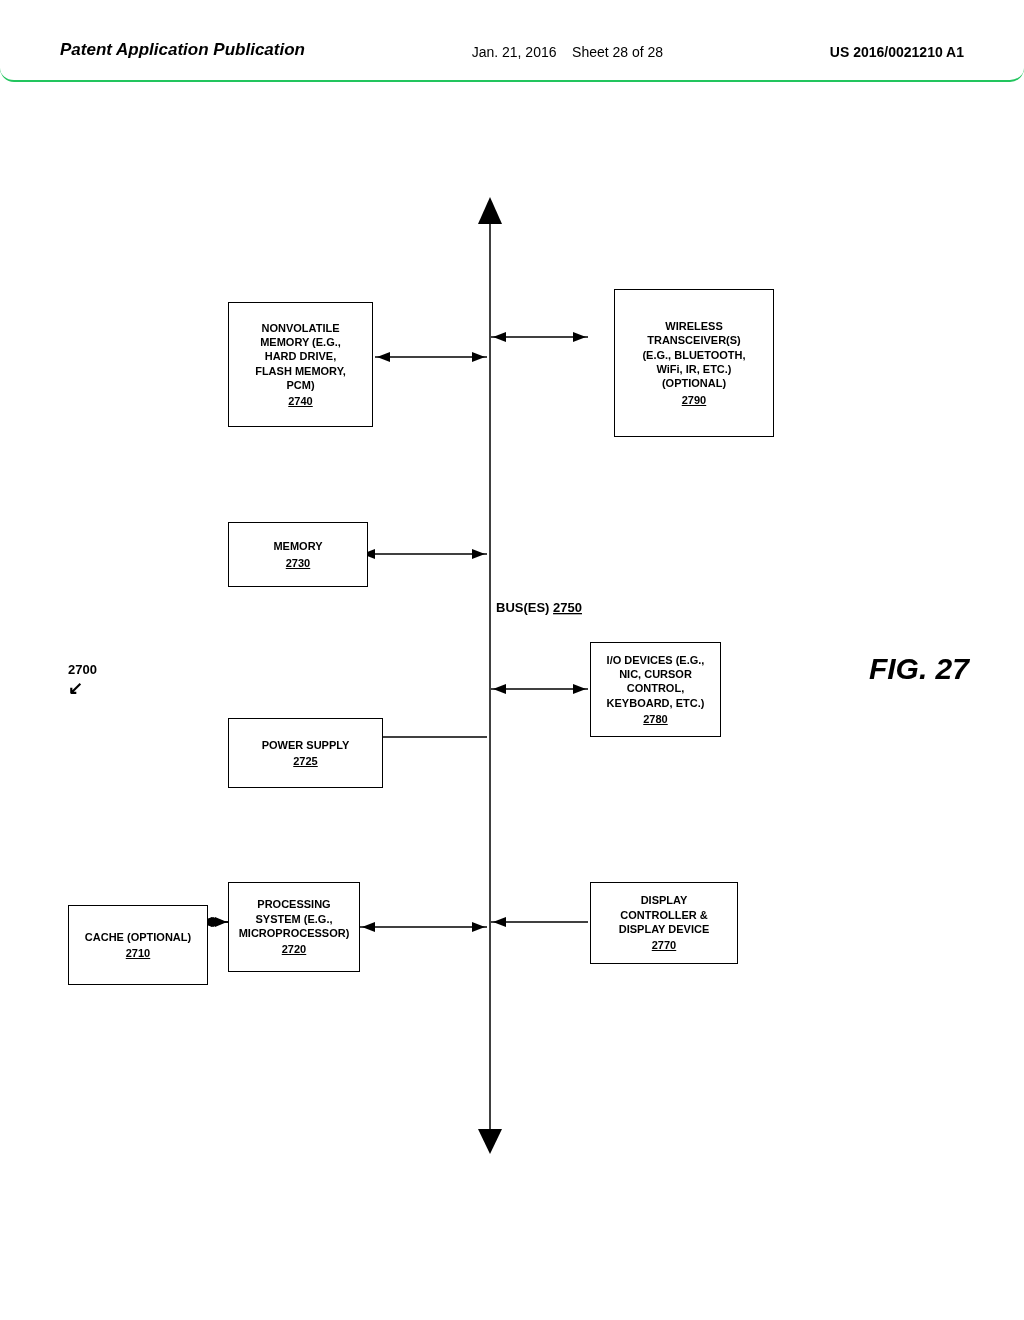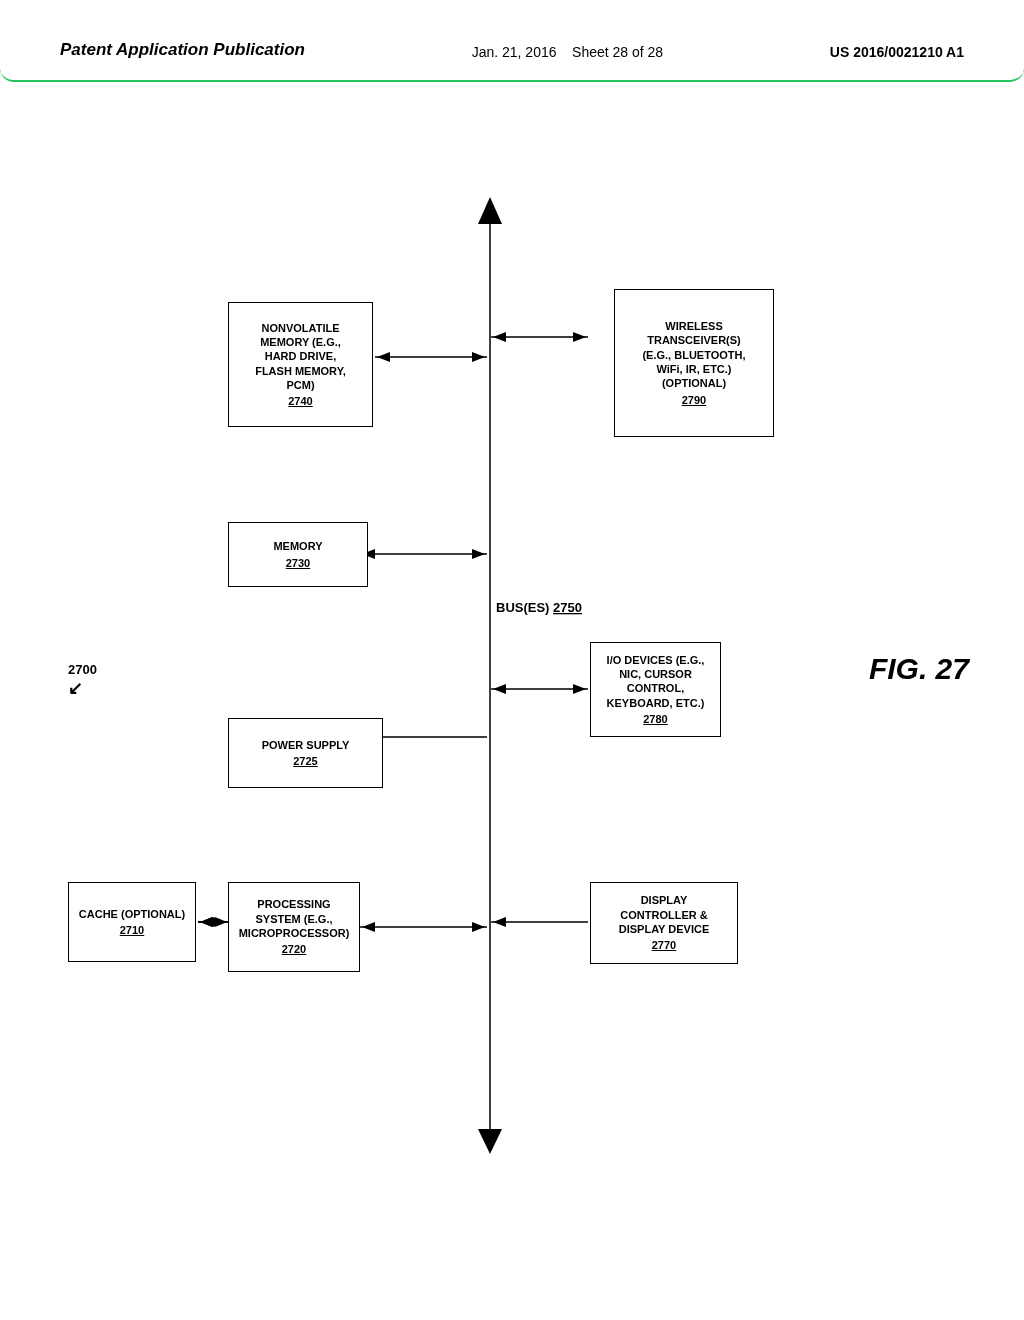--- a/index.html
+++ b/index.html
@@ -154,21 +154,21 @@
       <line x1="491" y1="607" x2="588" y2="607" stroke="#000" stroke-width="1.5"></line>
       <polygon points="493,607 506,602 506,612" fill="#000"></polygon>
       <polygon points="586,607 573,602 573,612" fill="#000"></polygon>
 
       <line x1="491" y1="840" x2="588" y2="840" stroke="#000" stroke-width="1.5"></line>
       <polygon points="493,840 506,835 506,845" fill="#000"></polygon>
 
       <text x="496" y="530" font-family="Arial" font-size="13" font-weight="bold">BUS(ES) <tspan text-decoration="underline">2750</tspan></text>
     </svg>
 
-    <div class="box" style="left:68px; top:800px; width:128px; height:80px;">
+    <div class="box" style="left:68px; top:823px; width:140px; height:80px;">
       <span>CACHE (OPTIONAL)</span>
       <span class="ref">2710</span>
     </div>
 
     <div class="box" style="left:228px; top:800px; width:132px; height:90px;">
       <span>PROCESSING<br>SYSTEM (E.G.,<br>MICROPROCESSOR)</span>
       <span class="ref">2720</span>
     </div>
 
     <div class="box" style="left:228px; top:636px; width:155px; height:70px;">

